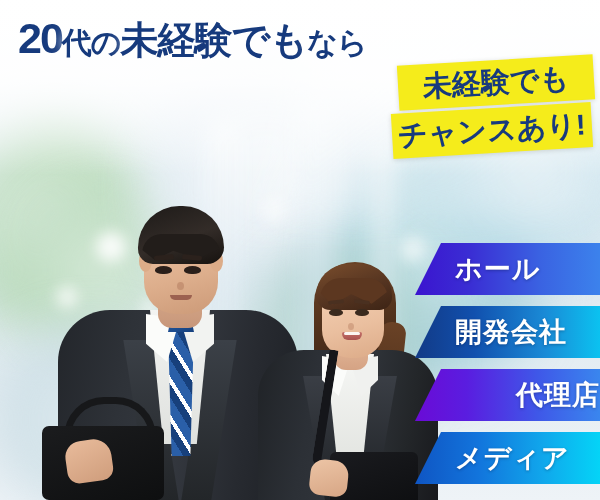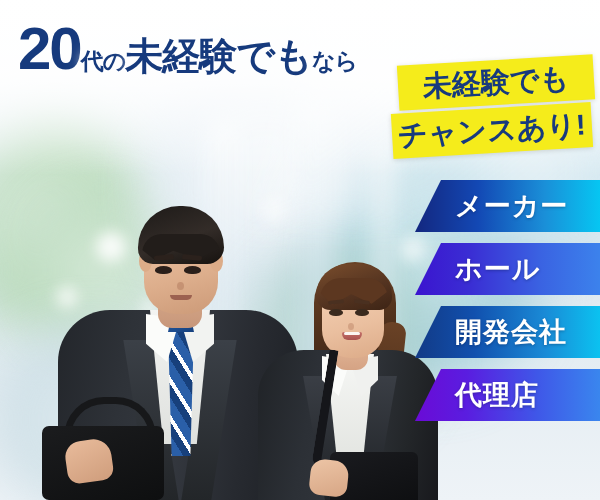--- a/index.html
+++ b/index.html
@@ -149,22 +149,22 @@
   .w-bag{position:absolute;left:72px;bottom:-8px;width:88px;height:56px;
     background:linear-gradient(160deg,#1a1b1f,#0d0e10);border-radius:6px;}
 
   
   .headline{
     position:absolute;left:18px;top:14px;
     font-size:38px;font-weight:bold;color:#163a7d;
     letter-spacing:-1px;white-space:nowrap;
     text-shadow:0 0 10px rgba(255,255,255,.95),0 0 18px rgba(255,255,255,.8);
   }
-  .headline .num{font-size:60px;letter-spacing:-2px;}
-  .headline .sm{font-size:23px;}
+  .headline .num{font-size:43px;letter-spacing:-2px;}
+  .headline .sm{font-size:30px;}
 
   .logo{
     position:absolute;left:18px;top:68px;
     font-size:60px;font-weight:bold;font-style:italic;
     color:#16468f;letter-spacing:1px;white-space:nowrap;
     text-shadow:0 0 12px rgba(255,255,255,.95),0 0 20px rgba(255,255,255,.75);
   }
   .logo .up{margin-left:14px;}
   .logo .u{color:#29a7e8;position:relative;display:inline-block;}
   .logo .arrow{
@@ -191,21 +191,21 @@
     box-shadow:0 1px 6px rgba(0,0,0,.16);
   }
   .cat span{
     color:#fff;font-weight:bold;font-size:27px;
     margin-left:40px;letter-spacing:1px;white-space:nowrap;
     text-shadow:0 1px 3px rgba(0,20,60,.35);
   }
   .cat.c1{top:180px;background:linear-gradient(90deg,#13277f 0%,#1348b4 34%,#1a8fd8 70%,#06c6f2 100%);}
   .cat.c2{top:243px;background:linear-gradient(90deg,#3b14cf 0%,#3a2ed4 30%,#3a63e2 68%,#3c82ec 100%);}
   .cat.c3{top:306px;background:linear-gradient(90deg,#123a86 0%,#1150ae 32%,#1a8ad6 70%,#0bc2f0 100%);}
-  .cat.c4{top:369px;background:linear-gradient(90deg,#6a0bd6 0%,#5a1de0 28%,#3f57e8 66%,#3a86ee 100%);}
+  .cat.c4{top:369px;background:linear-gradient(90deg,#6a0bd6 0%,#5a1de0 28%,#3f57e8 66%,#3a86ee 100%);justify-content:flex-end;}
   .cat.c5{top:432px;background:linear-gradient(90deg,#0f55c3 0%,#1274dc 34%,#10a8ec 70%,#04d4f7 100%);}
 
   
   .credit{
     position:absolute;left:0;bottom:22px;width:430px;height:40px;
     background:linear-gradient(90deg,rgba(0,0,0,.62),rgba(0,0,0,.58) 80%,rgba(0,0,0,0) 100%);
     display:flex;align-items:center;
   }
   .credit span{color:#fff;font-size:17px;margin-left:62px;letter-spacing:1px;white-space:nowrap;}
 </style>
@@ -293,27 +293,27 @@
   </div>
 
 
   <div class="badge badge1">
     <span>未経験でも</span>
   </div>
   <div class="badge badge2">
     <span>チャンスあり!</span>
   </div>
 
-  <div class="cat c1">
-    <span>メーカー</span>
-  </div>
   <div class="cat c3">
     <span>開発会社</span>
   </div>
   <div class="cat c2">
     <span>ホール</span>
   </div>
   <div class="cat c4">
     <span>代理店</span>
   </div>
+  <div class="cat c5">
+    <span>メディア</span>
+  </div>
 
 
 </div>
 
 </body></html>

